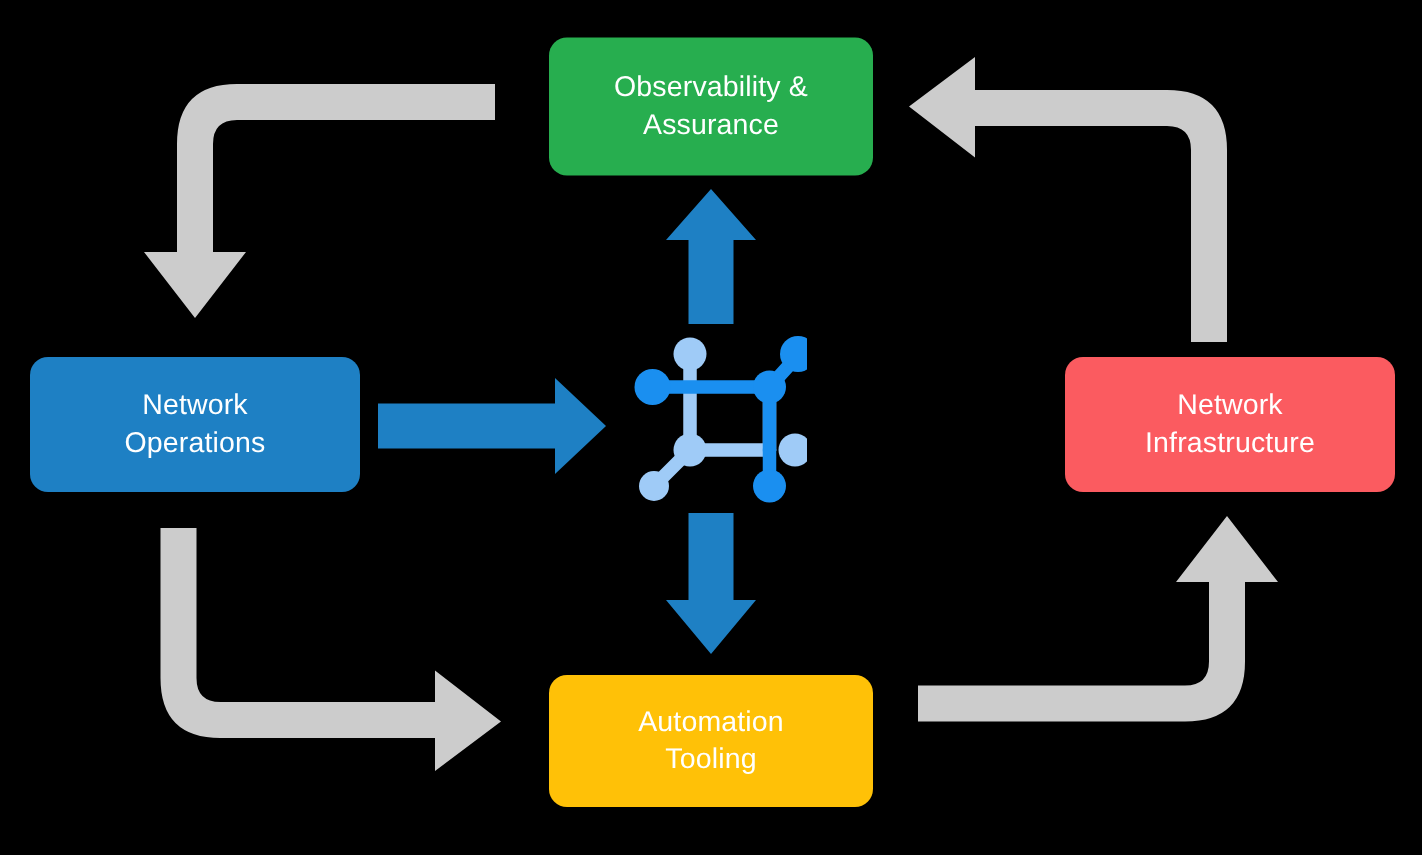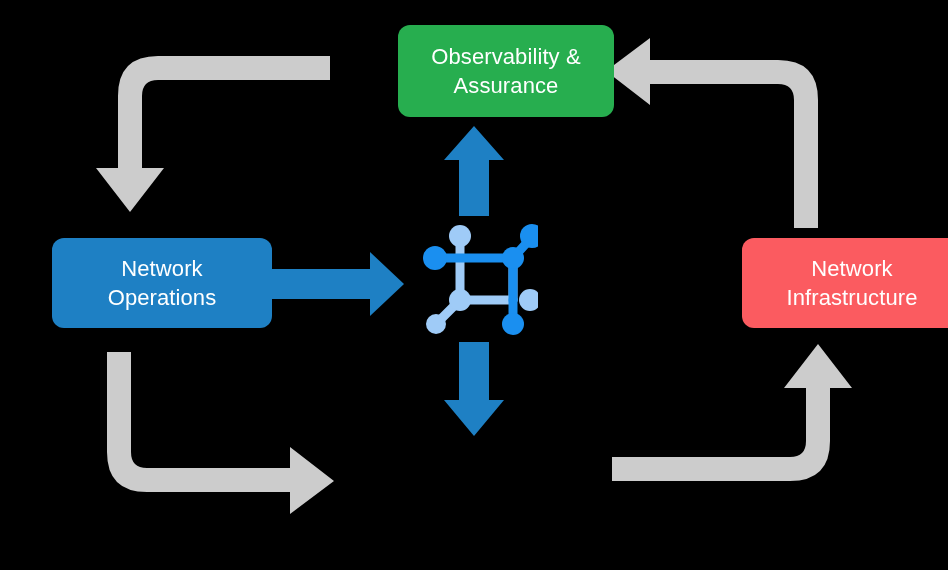--- a/index.html
+++ b/index.html
@@ -27,28 +27,27 @@
     pointer-events: none;
   }
   .node-box {
     position: absolute;
     display: flex;
     align-items: center;
     justify-content: center;
     text-align: center;
     border-radius: 12px;
     color: #ffffff;
-    font-size: 22px;
+    font-size: 19px;
     line-height: 1.32;
     font-weight: 400;
     letter-spacing: 0.1px;
     box-sizing: border-box;
     padding: 6px 10px;
     white-space: pre-line;
-    margin-left: 32px;
   }
   #box-observability {
     left: 366px;  top: 25px;
     width: 216px; height: 92px;
   }
   #box-operations {
     left: 20px;   top: 238px;
     width: 220px; height: 90px;
   }
   #box-infrastructure {
@@ -188,14 +187,16 @@
 
   <div class="node-box" id="box-observability" style="background-color: rgb(39, 174, 79);">Observability &amp;
 Assurance</div>
 
   <div class="node-box" id="box-operations" style="background-color: rgb(30, 128, 196);">Network
 Operations</div>
 
   <div class="node-box" id="box-infrastructure" style="background-color: rgb(251, 91, 96);">Network
 Infrastructure</div>
 
+  <div class="node-box" id="box-automation" style="background-color: rgb(255, 193, 7);">Automation
+Tooling</div>
 
 </div>
 
 </body></html>

